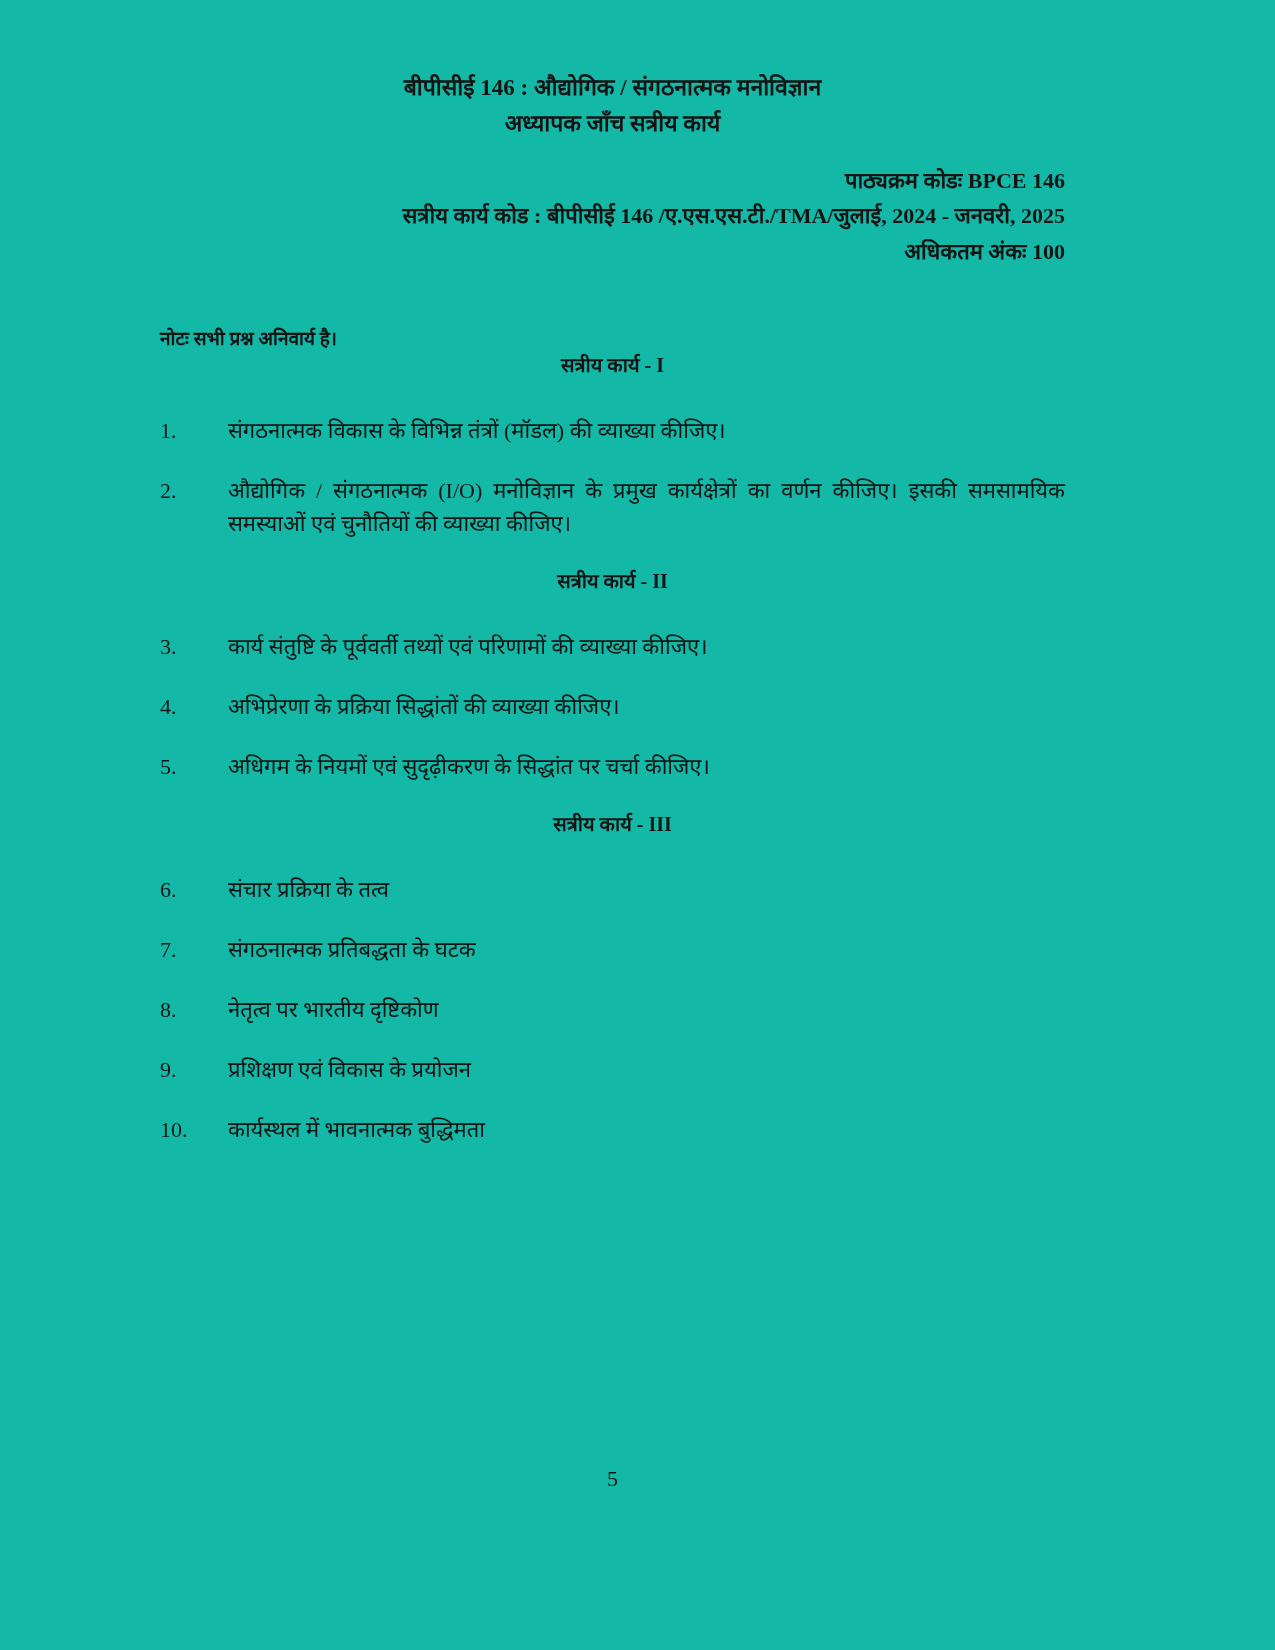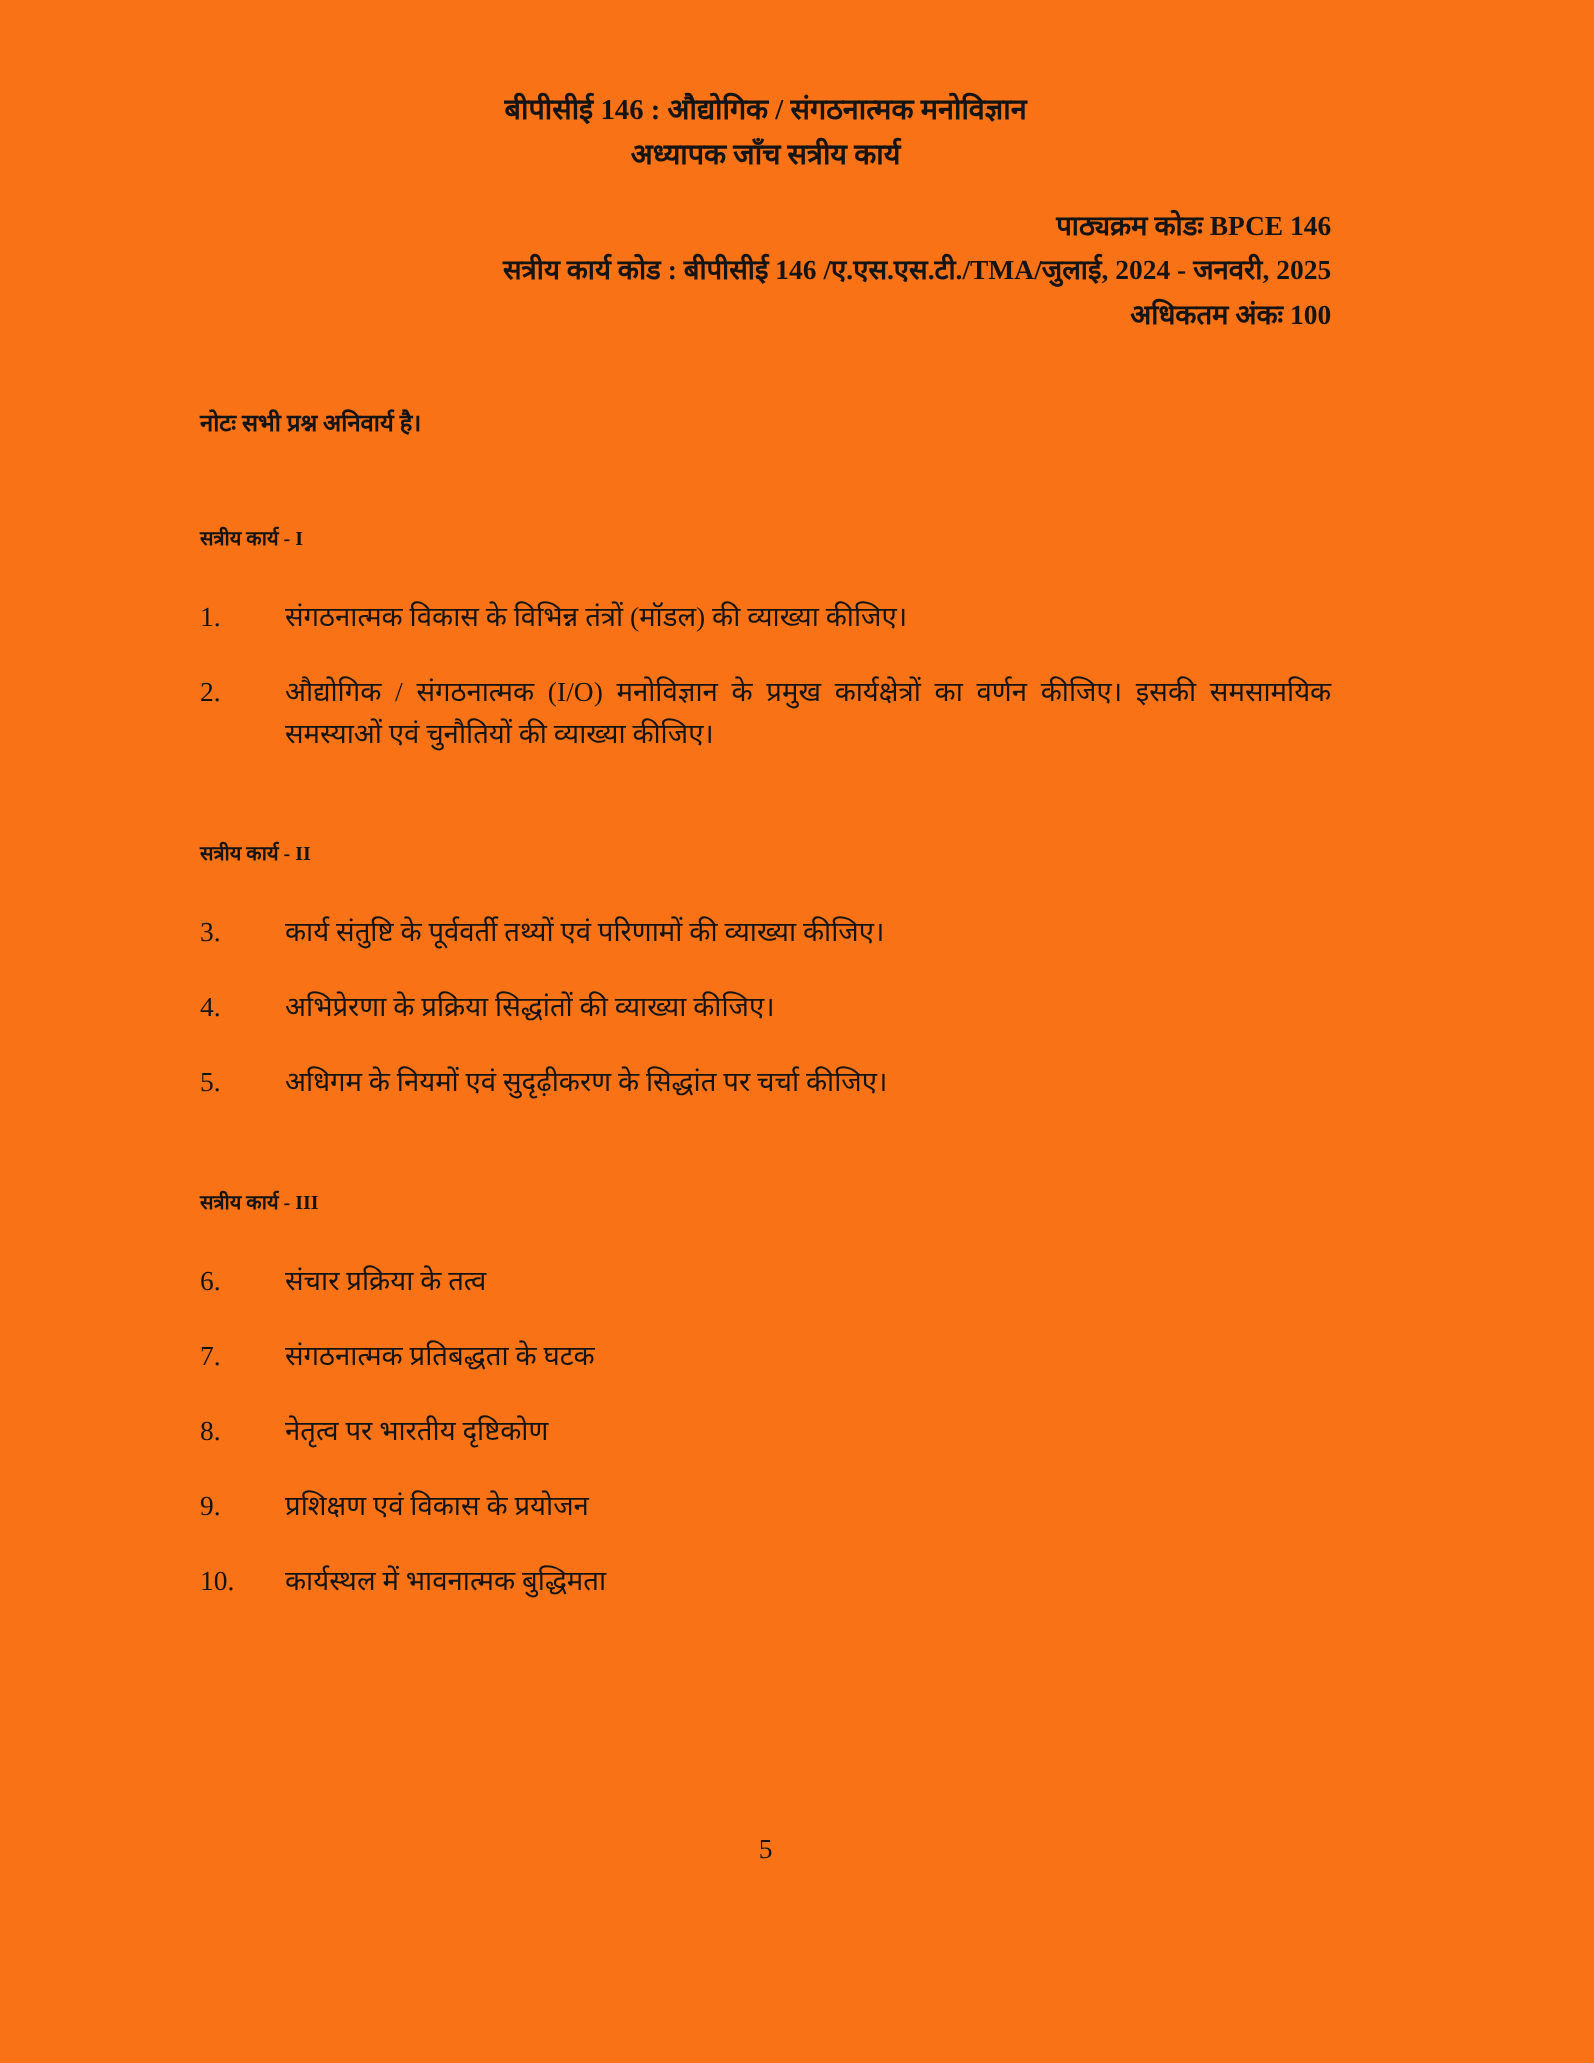--- a/index.html
+++ b/index.html
@@ -6,21 +6,21 @@
   html, body { background: #e8e8e8; }
   body {
     font-family: "Liberation Serif", "DejaVu Serif", serif;
     color: #141414;
   }
   .page {
     position: relative;
     width: 1275px;
     height: 1650px;
     margin: 0 auto;
-    background: #f97316;
+    background: #14b8a6;
     padding: 70px 210px 0 160px;
     overflow: hidden;
   }
   .title-block { text-align: center; }
   .title-line {
     font-weight: bold;
     font-size: 23px;
     line-height: 1.55;
   }
   .meta-block {
@@ -29,23 +29,23 @@
     font-size: 22px;
     line-height: 1.6;
     margin-top: 22px;
   }
   .note {
     font-weight: bold;
     font-size: 19px;
     margin-top: 56px;
   }
   .section-heading {
+    text-align: center;
     font-weight: bold;
-    font-size: 16px;
-    margin-top: 68px;
+    font-size: 20px;
     margin-bottom: 36px;
   }
   .instruction {
     position: relative;
     font-weight: bold;
     font-size: 22px;
     line-height: 1.55;
     text-align: justify;
     margin-bottom: 36px;
   }

